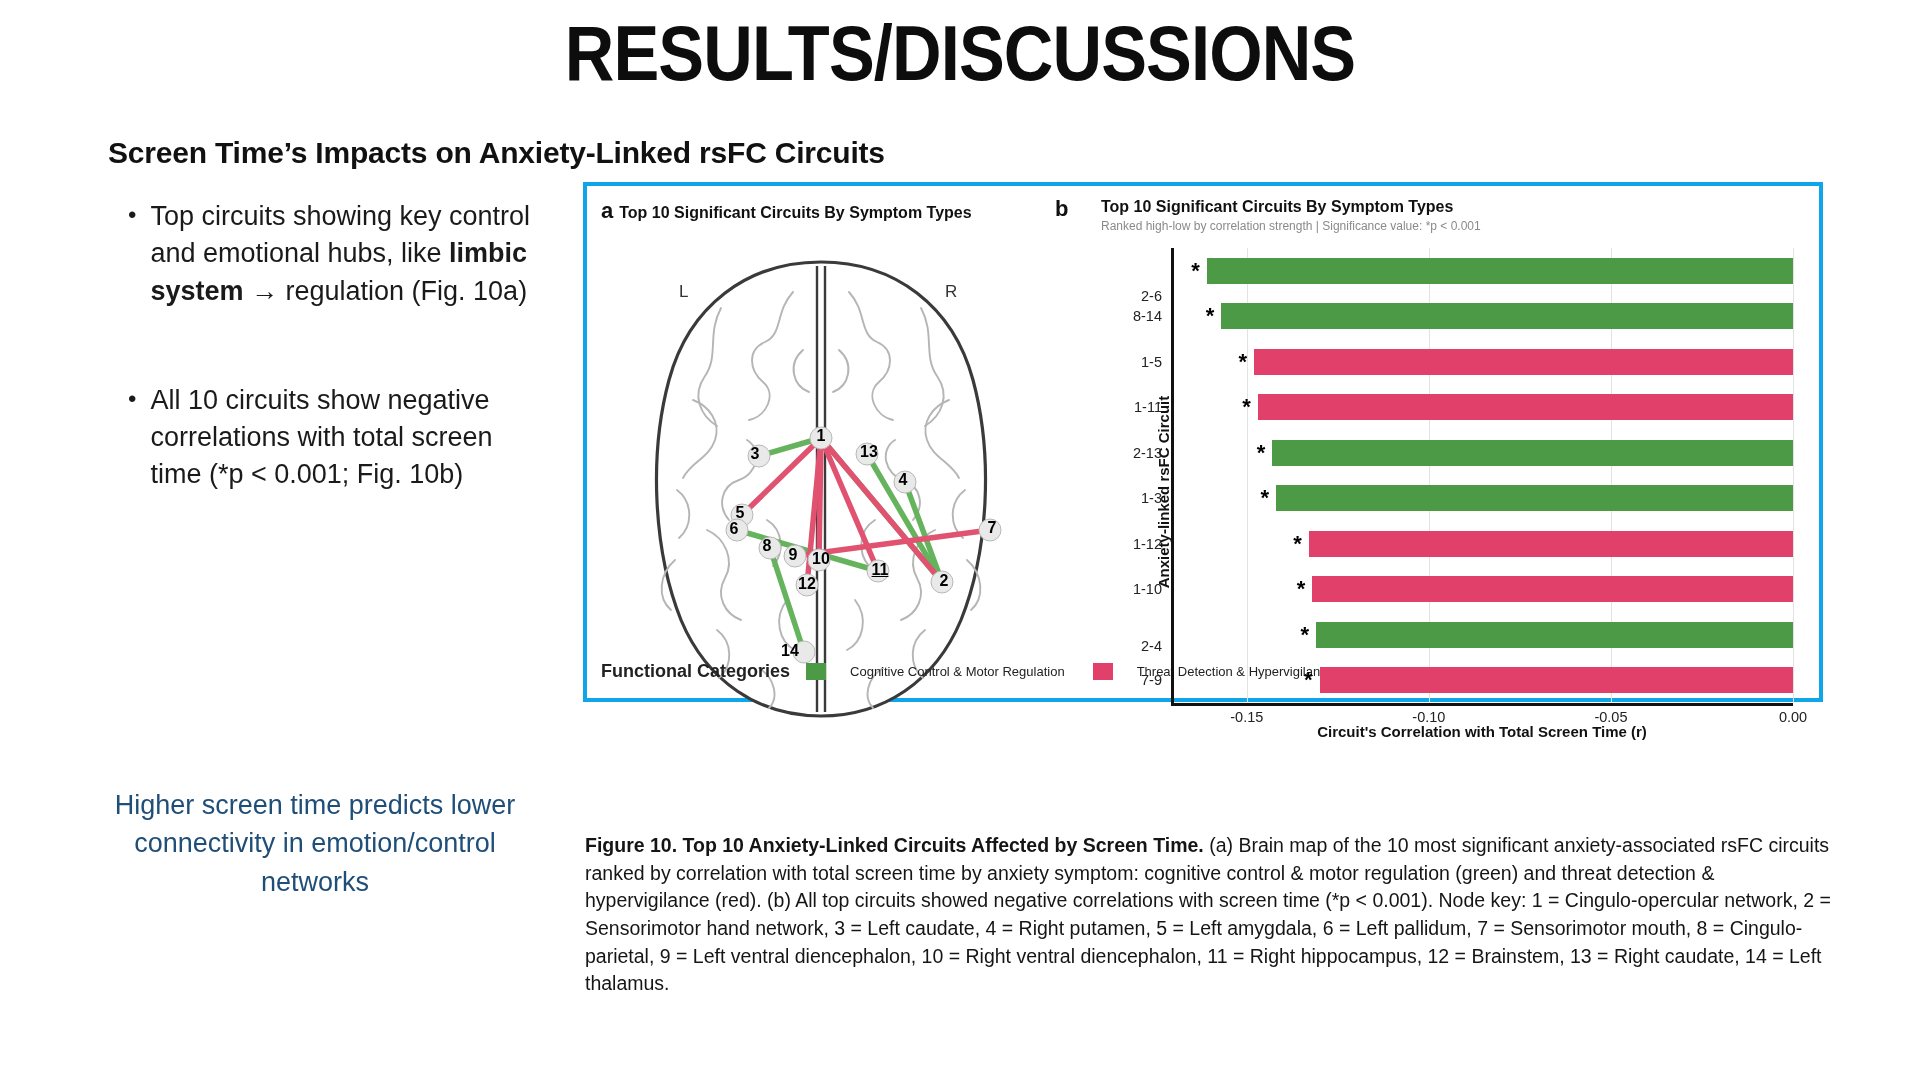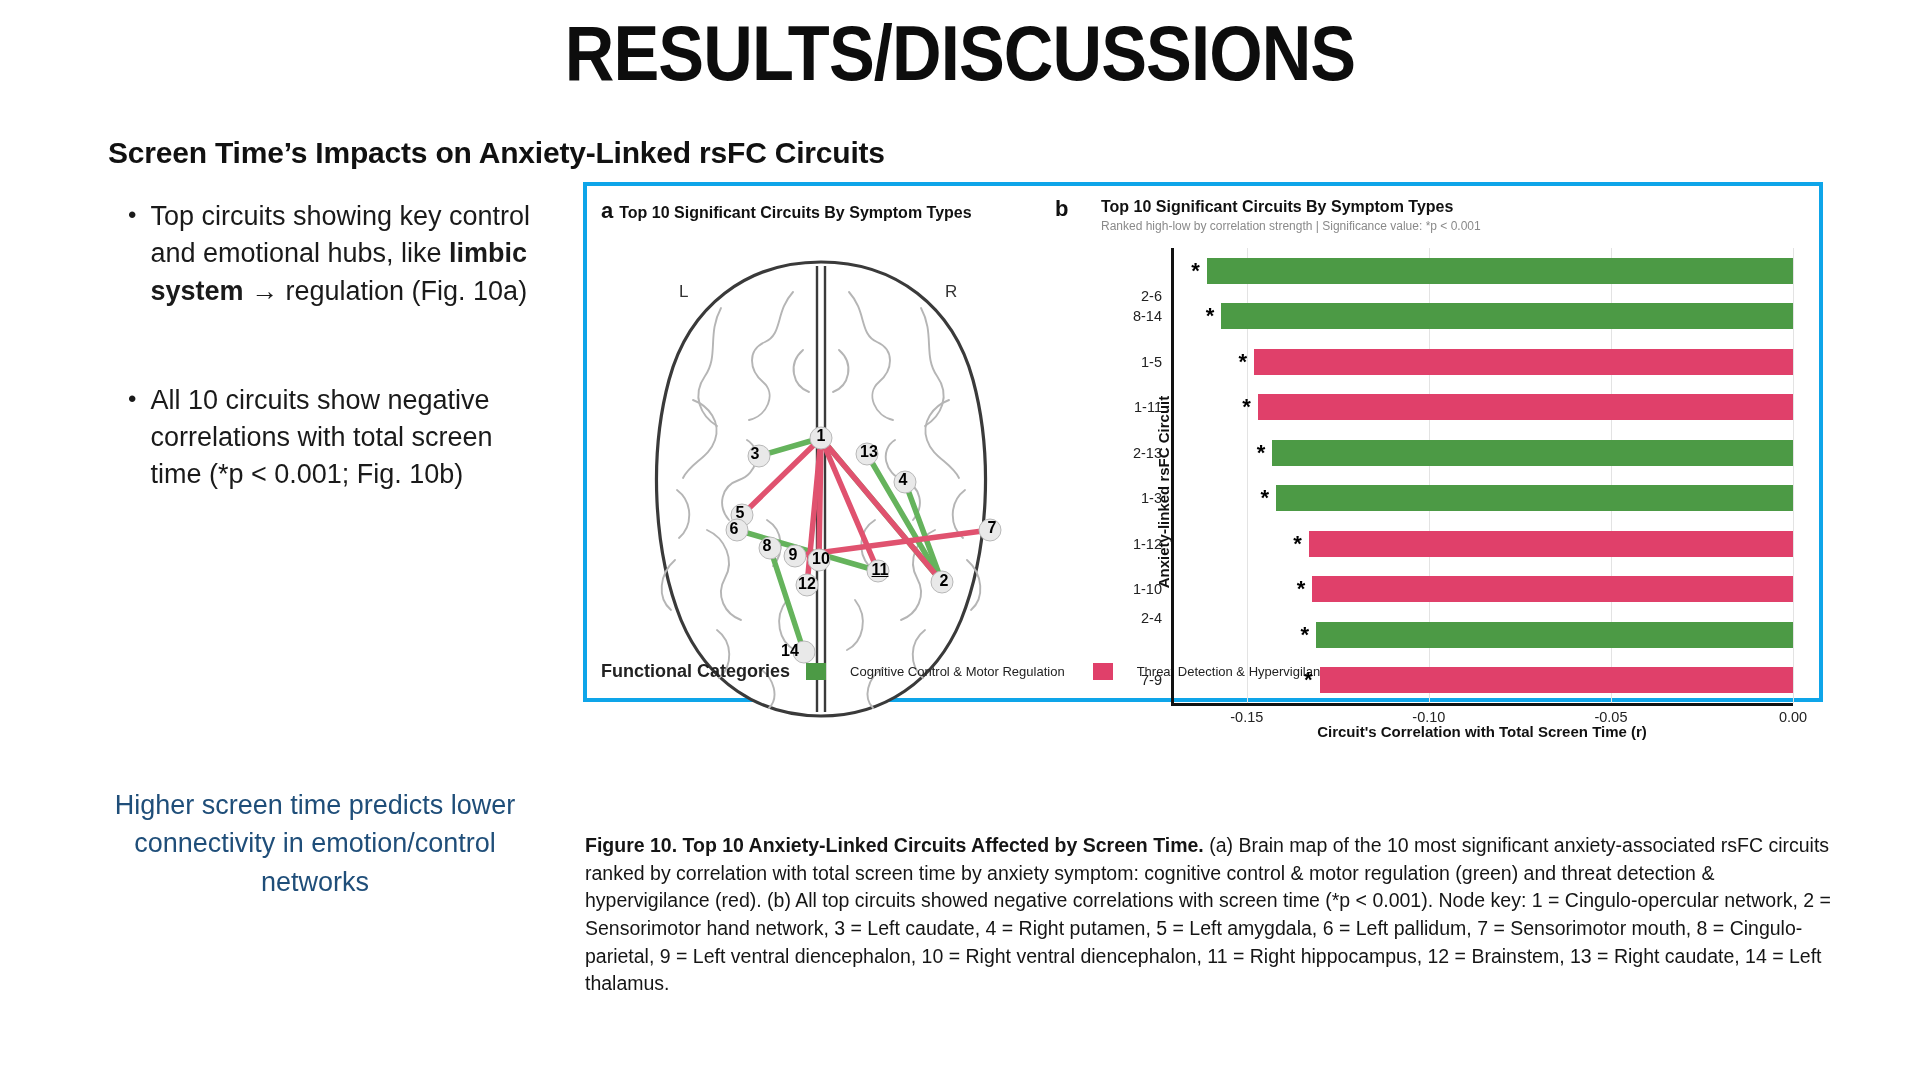--- a/index.html
+++ b/index.html
@@ -298,21 +298,21 @@
             <div class="star" style="left: 101.953px; top: 250.25px;">*</div>
             <div class="ytick" style="top: 250.25px;">1-3</div>
             <div class="bar" style="left: 134.724px; width: 484.276px; top: 282.75px; background: rgb(224, 64, 106);"></div>
             <div class="star" style="left: 134.724px; top: 295.75px;">*</div>
             <div class="ytick" style="top: 295.75px;">1-12</div>
             <div class="bar" style="left: 138.365px; width: 480.635px; top: 328.25px; background: rgb(224, 64, 106);"></div>
             <div class="star" style="left: 138.365px; top: 341.25px;">*</div>
             <div class="ytick" style="top: 341.25px;">1-10</div>
             <div class="bar" style="left: 142.006px; width: 476.994px; top: 373.75px; background: rgb(76, 154, 69);"></div>
             <div class="star" style="left: 142.006px; top: 386.75px;">*</div>
-            <div class="ytick" style="top: 370px;">2-4</div>
+            <div class="ytick" style="top: 398px;">2-4</div>
             <div class="bar" style="left: 145.647px; width: 473.353px; top: 419.25px; background: rgb(224, 64, 106);"></div>
             <div class="star" style="left: 145.647px; top: 432.25px;">*</div>
             <div class="ytick" style="top: 432.25px;">7-9</div>
           </div>
         <div class="xlabel" style="bottom:-4px;">Circuit's Correlation with Total Screen Time (r)</div>
       </div>
     </div>
   </div>
 
   <div class="caption">

